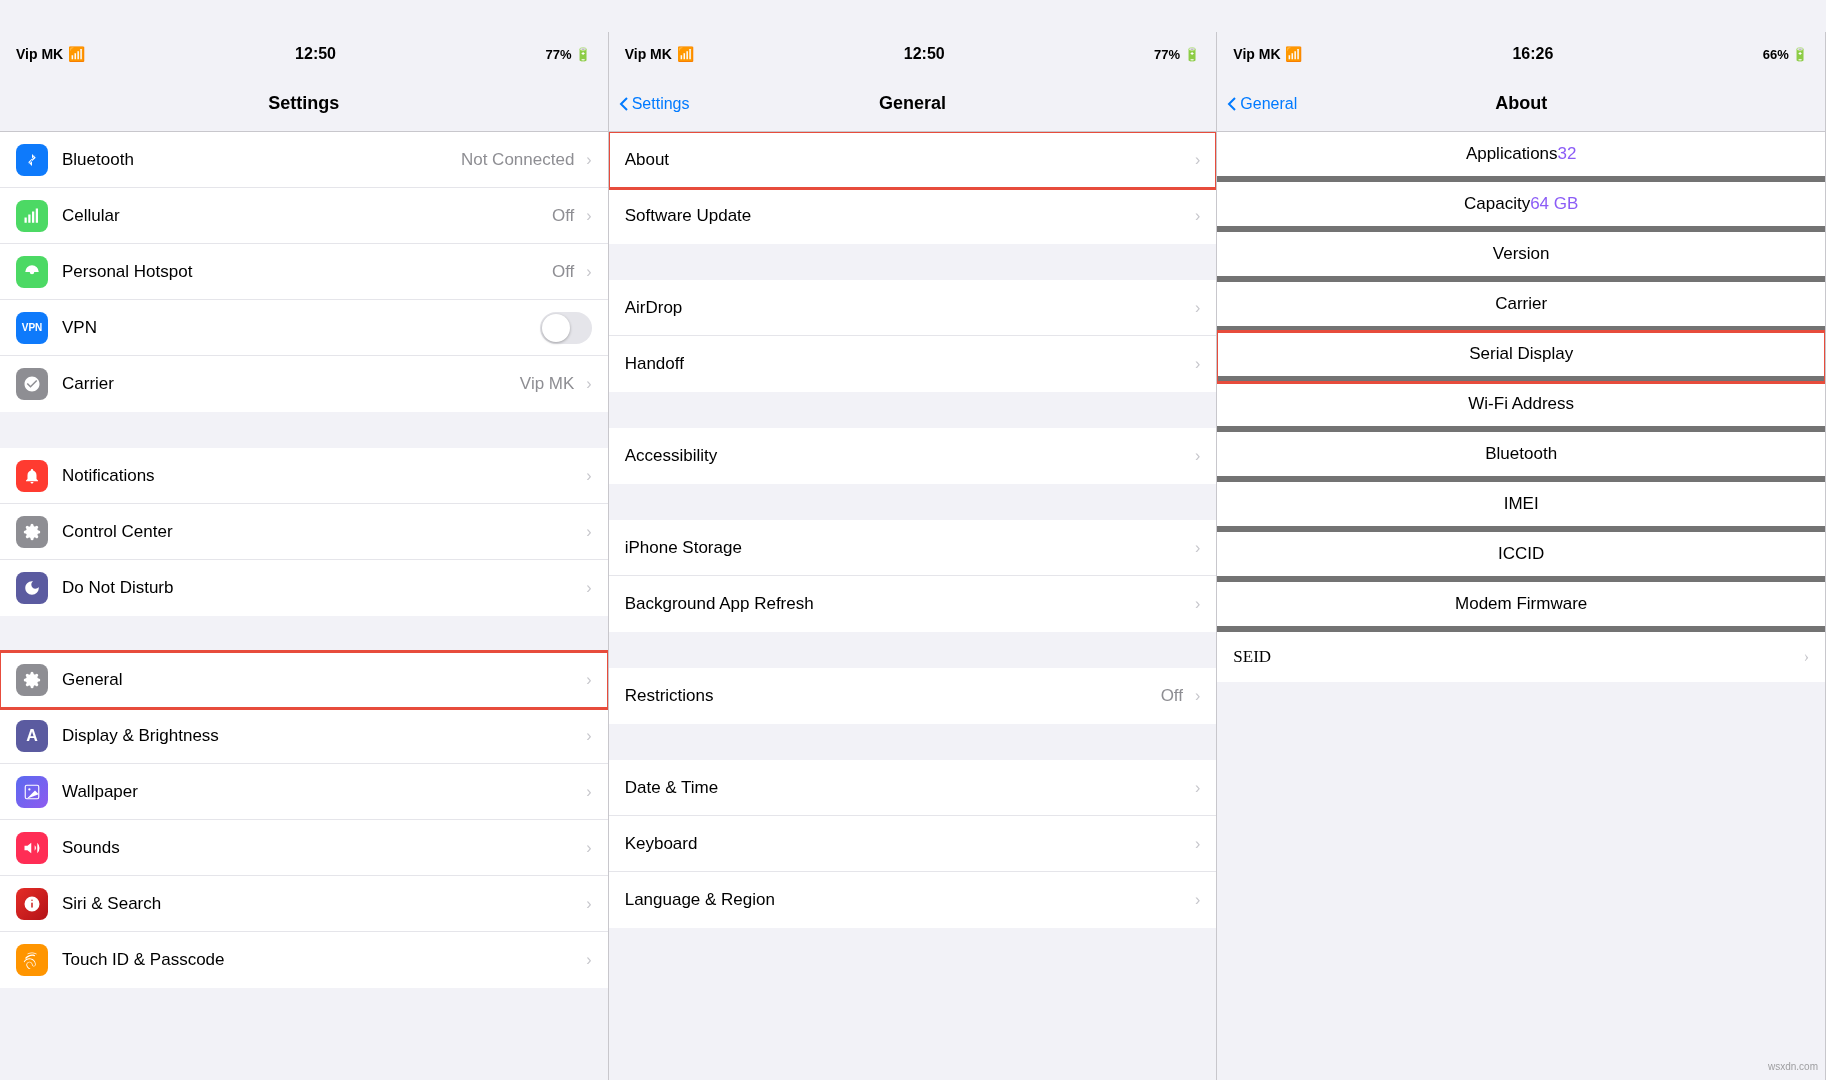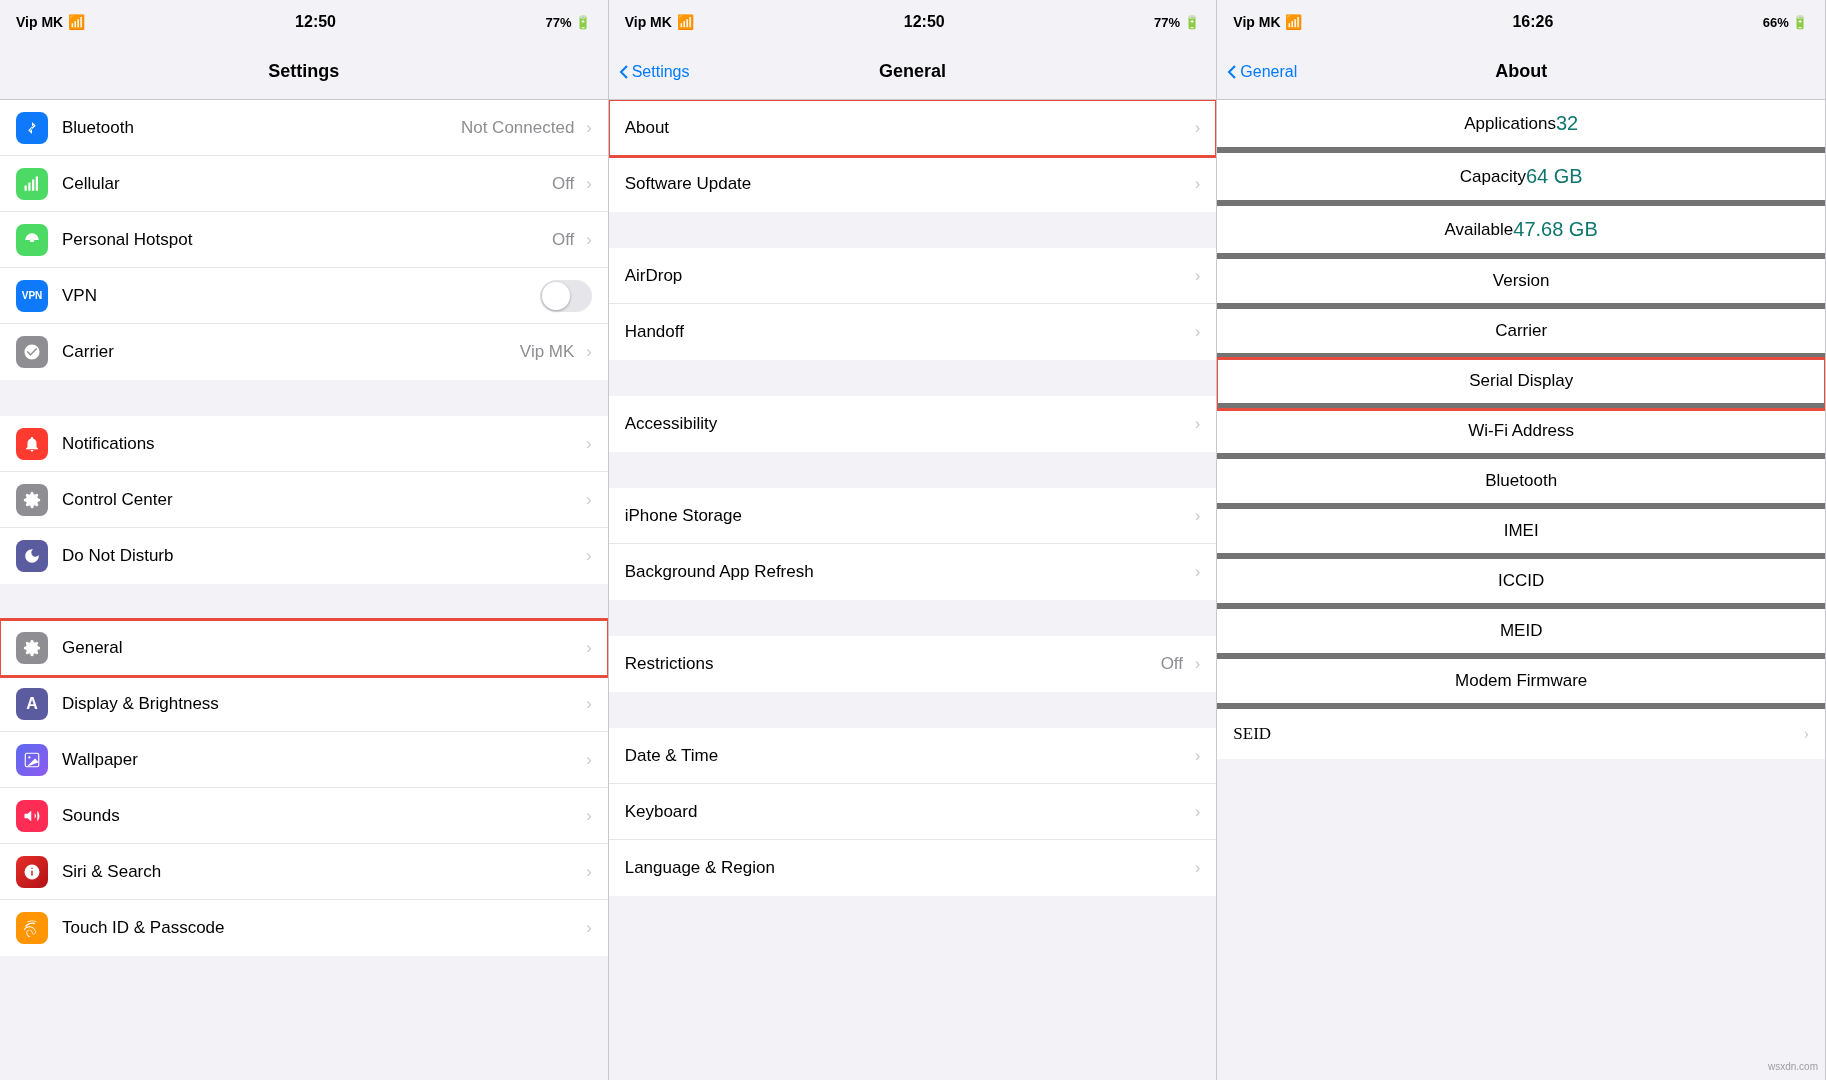--- a/index.html
+++ b/index.html
@@ -13,20 +13,21 @@
     }
 
     
     .panel {
       flex: 1;
       display: flex;
       flex-direction: column;
       border-right: 1px solid #c8c7cc;
       background: #f2f2f7;
       overflow: hidden;
+      margin-top: 32px;
     }
     .panel:last-child { border-right: none; }
 
     
     .status-bar {
       height: 44px;
       background: #f2f2f7;
       display: flex;
       align-items: center;
       justify-content: space-between;
@@ -160,21 +161,21 @@
       display: flex;
       align-items: center;
       min-height: 50px;
       padding: 12px 16px;
       background: #fff;
       border-bottom: 6px solid #737373;
       justify-content: center;
     }
     .about-item:last-child { border-bottom: none; font-family: Liberation Serif, serif; }
     .about-label { font-size: 17px; color: #000; }
-    .about-value { font-size: 20px; color: #0f766e; }
+    .about-value { font-size: 17px; color: #8b5cf6; }
 
     
     .watermark {
       position: fixed;
       bottom: 8px;
       right: 8px;
       opacity: 0.6;
       font-size: 10px;
       color: #666;
     }
@@ -556,24 +557,20 @@
     <div class="section-group">
       <div class="about-item">
         <span class="about-label">Applications</span>
         <span class="about-value">32</span>
       </div>
       <div class="about-item">
         <span class="about-label">Capacity</span>
         <span class="about-value">64 GB</span>
       </div>
       <div class="about-item">
-        <span class="about-label">Available</span>
-        <span class="about-value">47.68 GB</span>
-      </div>
-      <div class="about-item">
         <span class="about-label">Version</span>
         <span class="about-value"></span>
       </div>
       <div class="about-item">
         <span class="about-label">Carrier</span>
         <span class="about-value"></span>
       </div>
       <div class="about-item highlight-red">
         <span class="about-label">Serial Display</span>
         <span class="about-value"></span>
@@ -585,24 +582,20 @@
       <div class="about-item">
         <span class="about-label">Bluetooth</span>
         <span class="about-value"></span>
       </div>
       <div class="about-item">
         <span class="about-label">IMEI</span>
         <span class="about-value"></span>
       </div>
       <div class="about-item">
         <span class="about-label">ICCID</span>
-        <span class="about-value"></span>
-      </div>
-      <div class="about-item">
-        <span class="about-label">MEID</span>
         <span class="about-value"></span>
       </div>
       <div class="about-item">
         <span class="about-label">Modem Firmware</span>
         <span class="about-value"></span>
       </div>
       <div class="about-item seid-item">
         <span class="about-label">SEID</span>
         <span class="chevron">›</span>
       </div>

